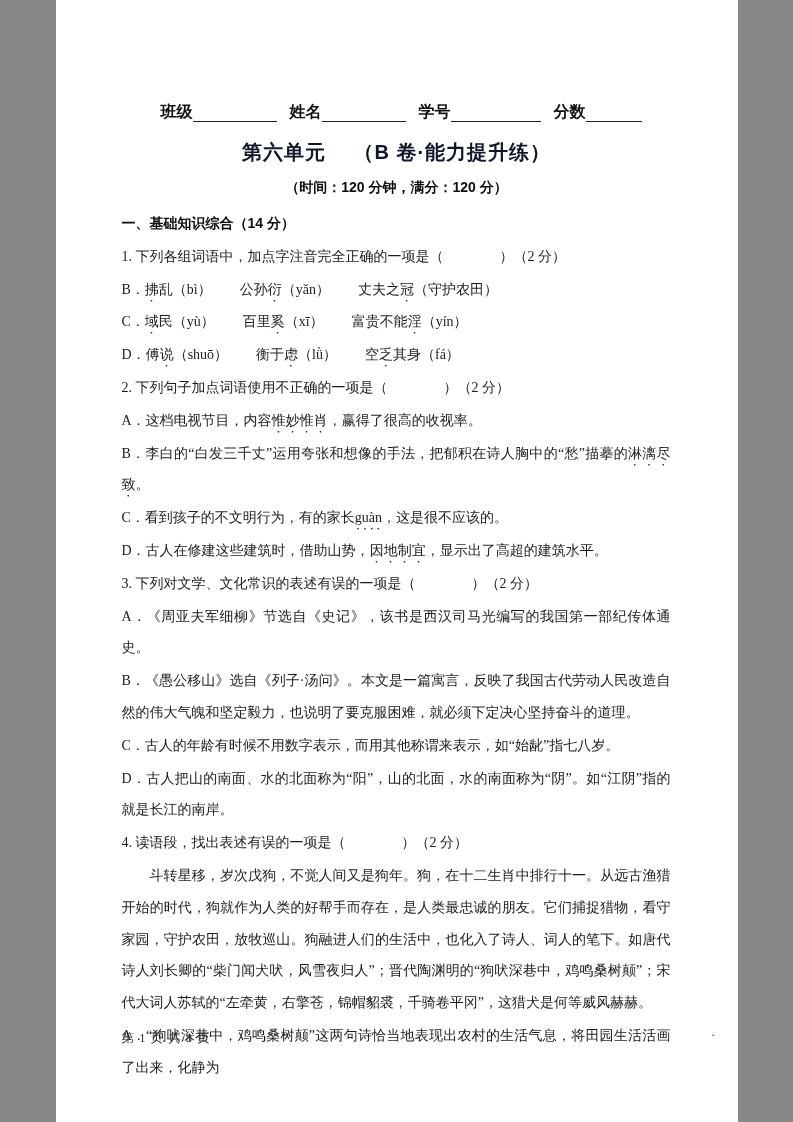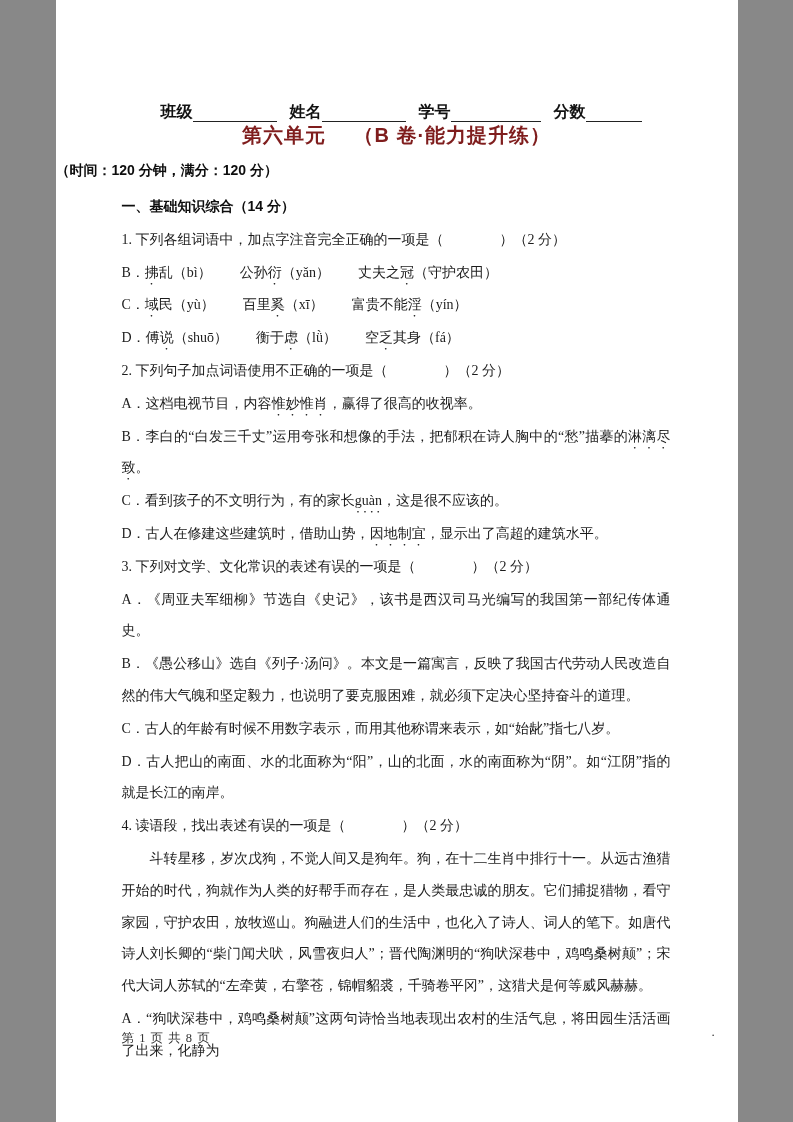--- a/index.html
+++ b/index.html
@@ -22,27 +22,27 @@
   }
   .field{display:flex;align-items:flex-end;}
   .flabel{
     font-family:"Liberation Sans","DejaVu Sans",sans-serif;
     font-weight:bold;font-size:16px;line-height:20px;color:#111;
   }
   .blank{display:inline-block;border-bottom:1.7px solid #222;height:16px;}
   .w-class{width:84px}.w-name{width:84px}.w-id{width:90px}.w-score{width:56px}
   
   .title{
-    text-align:center;
+    margin-top:17px;text-align:center;
     font-family:"Liberation Sans","DejaVu Sans",sans-serif;
-    font-weight:bold;font-size:20px;line-height:26px;color:#7f1d1d;
+    font-weight:bold;font-size:20px;line-height:26px;color:#0f172a;
     letter-spacing:1px;
   }
   .subtitle{
-    margin-top:13px;
+    margin-top:13px;text-align:center;
     font-family:"Liberation Sans","DejaVu Sans",sans-serif;
     font-weight:bold;font-size:14px;line-height:18px;color:#0d0d0d;
   }
   
   .doc{margin:12px 66px 0 65px;}
   .doc p{
     margin:1px;
     font-size:14px;
     line-height:31.8px;
     text-align:justify;

